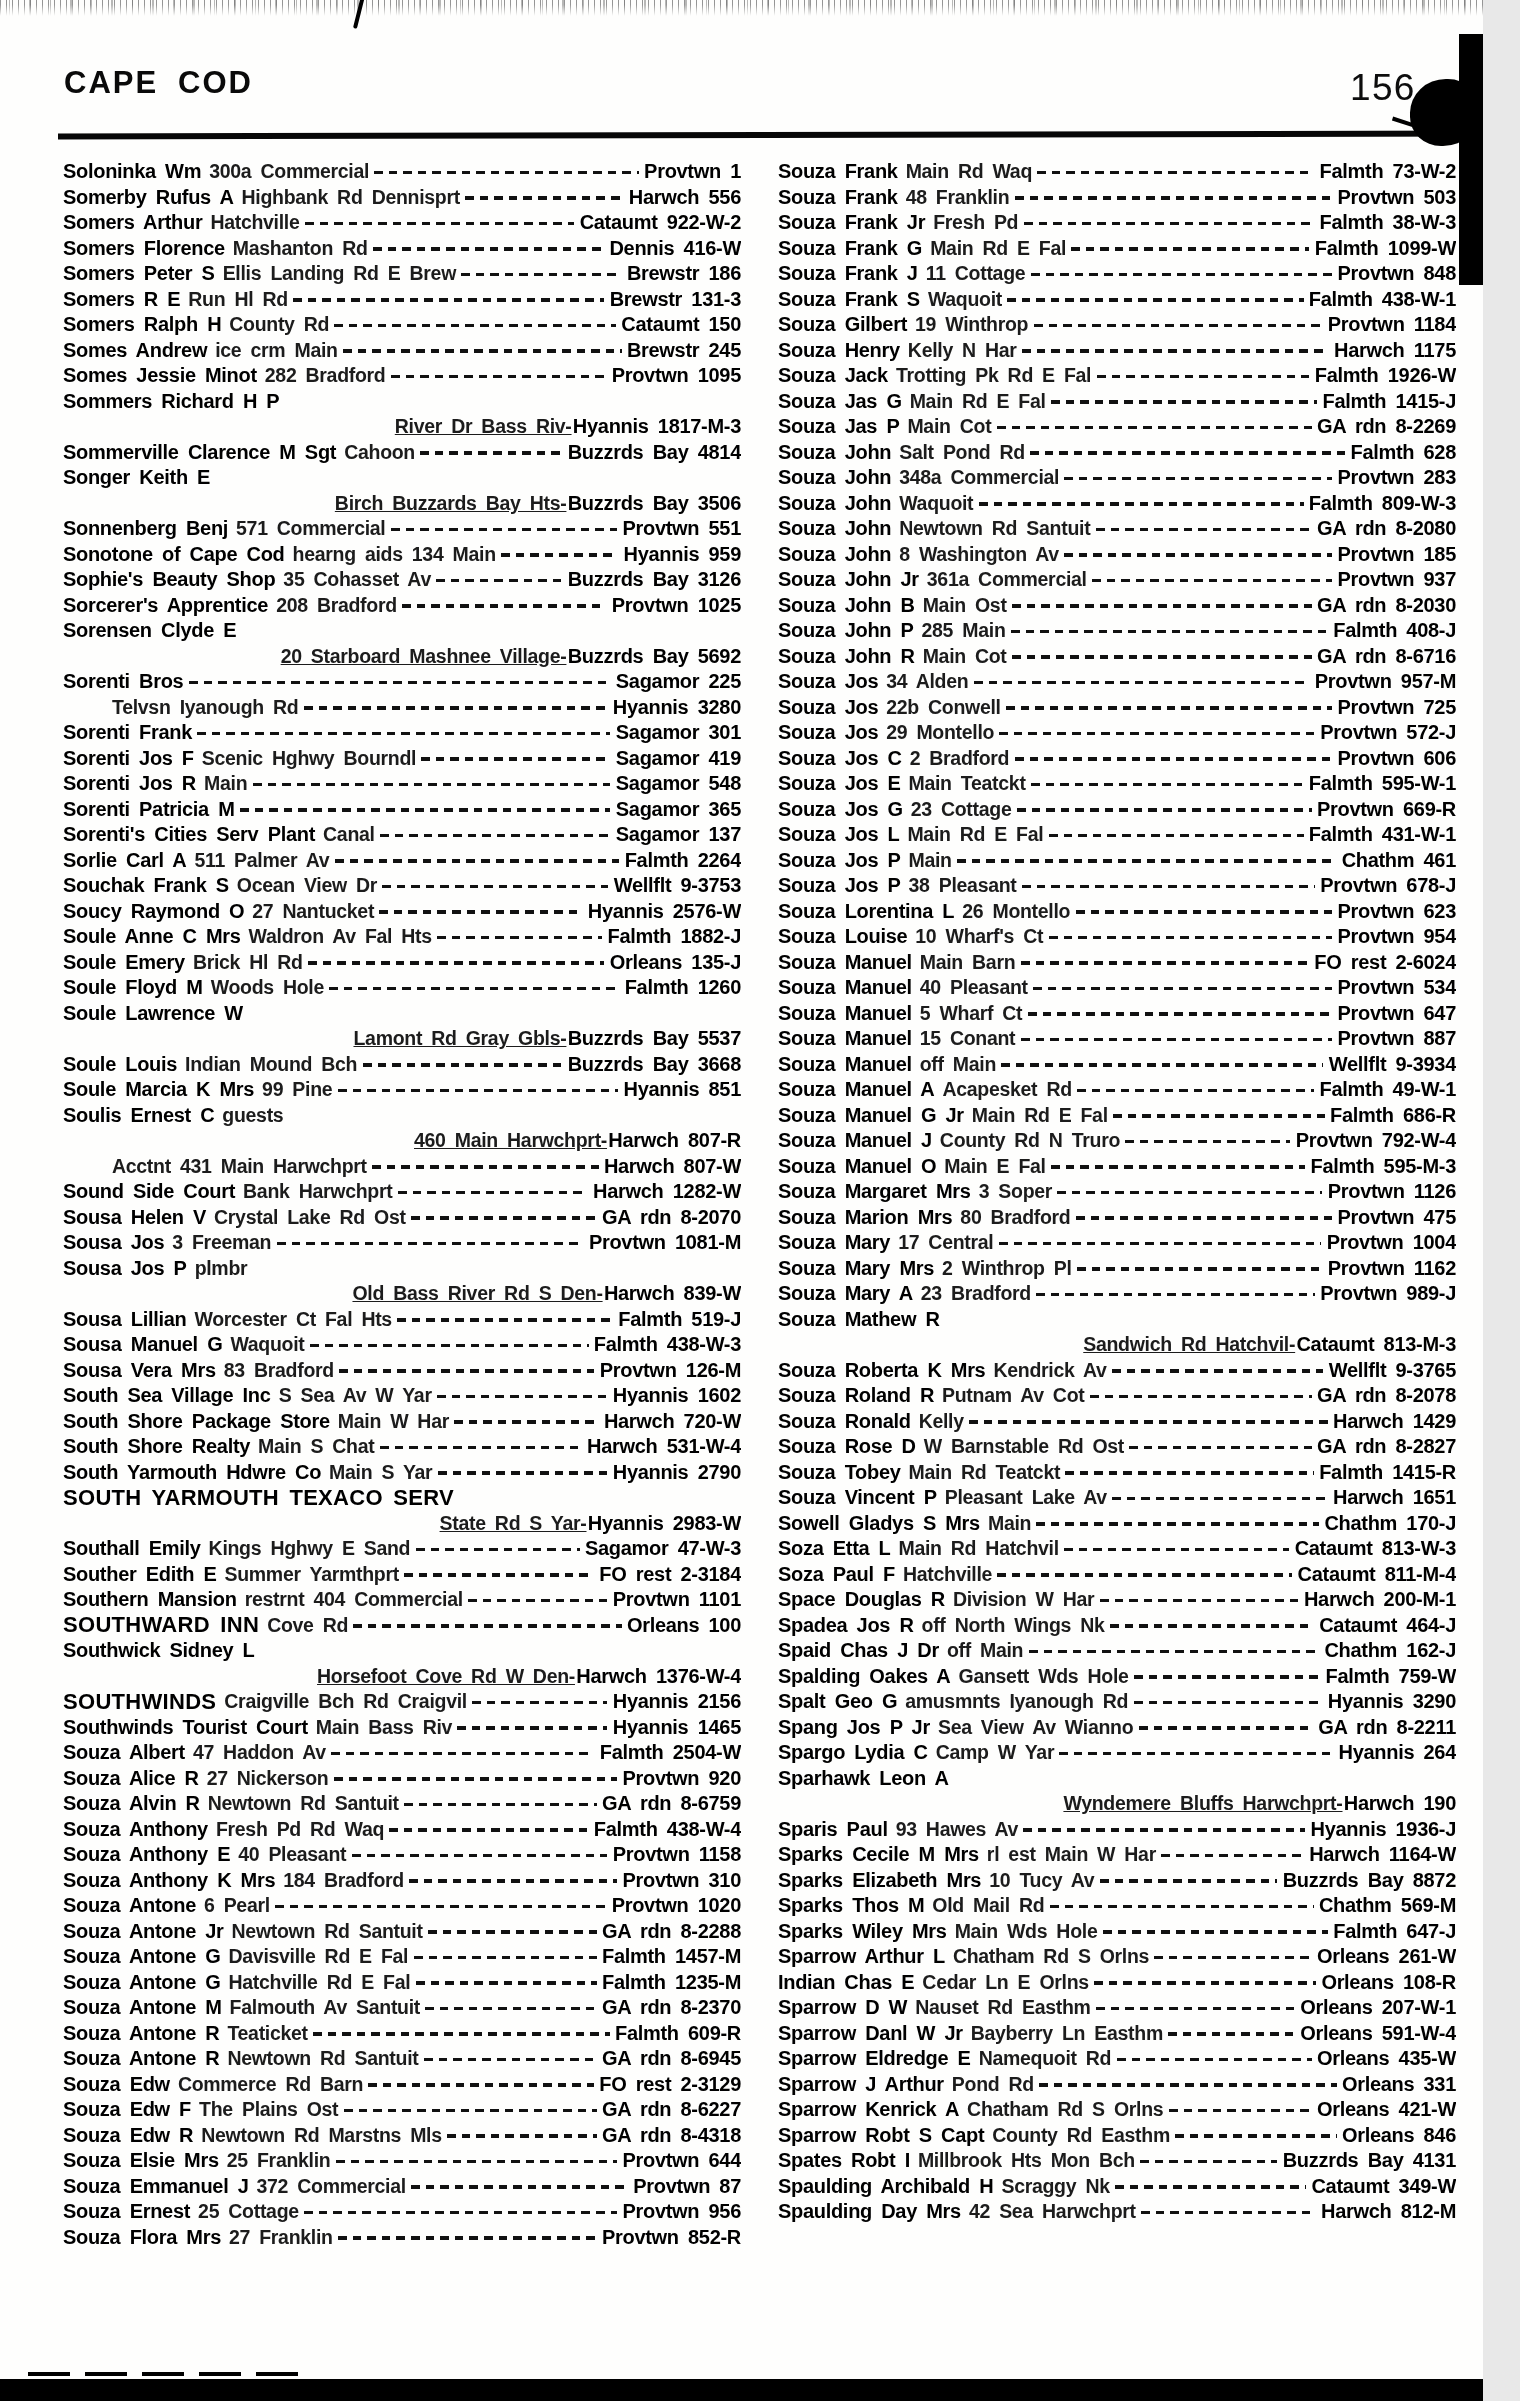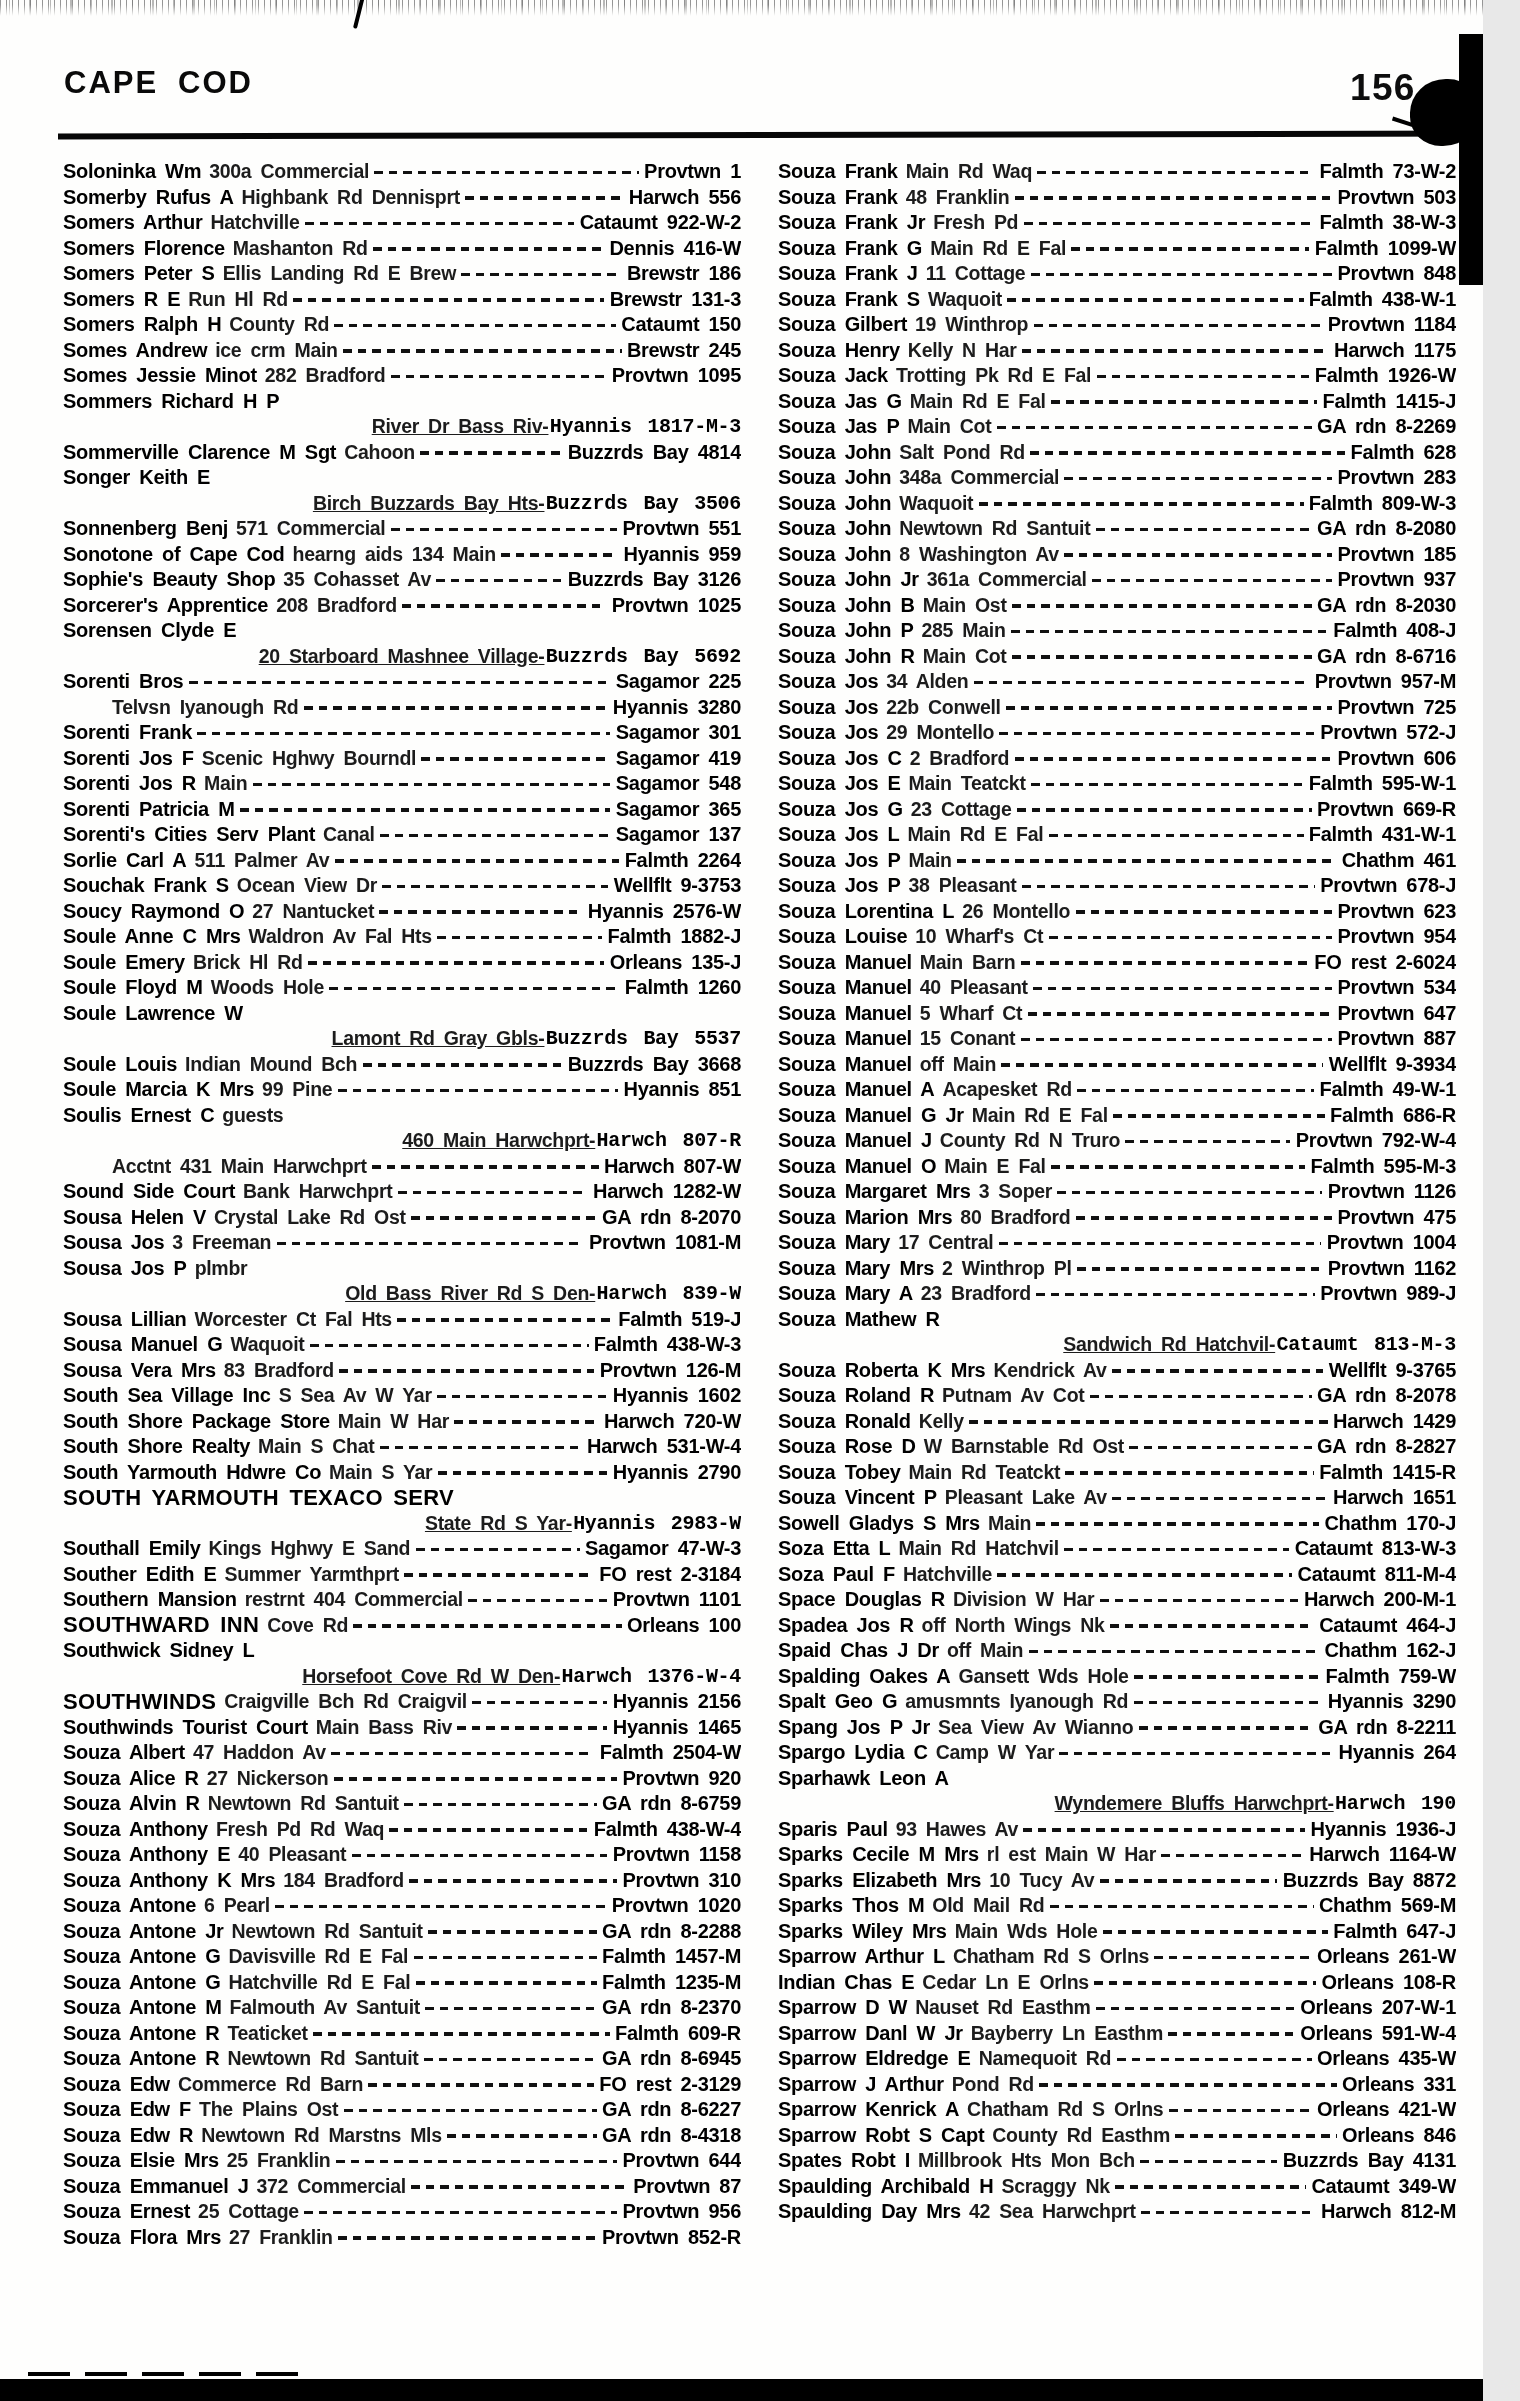--- a/index.html
+++ b/index.html
@@ -20,36 +20,36 @@
   .ink-blob::before{content:"";position:absolute;left:-18.5px;top:41px;width:22.5px;height:4px;
     background:#000;transform:rotate(18deg);}
   .ink-blob::after{content:"";position:absolute;right:-17px;top:12px;width:20px;height:3.3px;
     background:#000;transform:rotate(-30deg);}
   .frag-line{position:absolute;left:28px;top:2372px;width:284px;height:4px;
     background:repeating-linear-gradient(90deg,#000 0 42px,transparent 42px 57px);}
   .bottom-bar{position:absolute;left:0;top:2379px;width:100%;height:22.5px;background:#000;}
   
   .region{position:absolute;left:64px;top:65px;font-size:31px;font-weight:700;letter-spacing:2px;
     word-spacing:9.3px;color:#0a0a0a;}
-  .pagenum{position:absolute;left:1350px;top:67px;font-size:37px;font-weight:700;letter-spacing:1.3px;}
+  .pagenum{position:absolute;left:1350px;top:67px;font-size:37px;font-weight:400;letter-spacing:1.3px;}
   .rule{position:absolute;left:58px;top:132px;width:1463px;height:6px;background:#070707;
     transform:rotate(-0.12deg);}
   
   .cols{position:absolute;left:63px;top:159px;width:1393px;display:flex;gap:37px;}
   .col{flex:1 1 0;display:flex;flex-direction:column;}
   .row{display:flex;align-items:center;height:25.5px;font-size:20px;font-weight:700;
     letter-spacing:-0.3px;word-spacing:4px;white-space:nowrap;overflow:hidden;}
   .name{color:#000;}
   .detail{margin-left:8px;font-size:19.5px;color:#1c1c1c;}
   .leader{flex:1 1 12px;height:3.3px;margin:1.3px 5.3px 0;align-self:center;min-width:0;
     background:repeating-linear-gradient(90deg,#111 0 8.6px,transparent 8.6px 14.6px);}
   .phone{color:#000;}
   .t-c{justify-content:flex-end;}
   .t-c .detail{margin-left:0;text-decoration:underline;}
-  .t-c .phone{margin-left:1.3px;font-family:Liberation Mono, monospace;}
+  .t-c .phone{margin-left:1.3px;}
   .t-i{padding-left:49px;}
   .t-i .detail{margin-left:0;}
   .t-nb .name,.t-eb .name{font-size:22px;letter-spacing:0.3px;}
 </style>
 </head>
 <body>
 
 <div class="page">
   <div class="noise-top"></div>
   <div class="pen-mark"></div>

